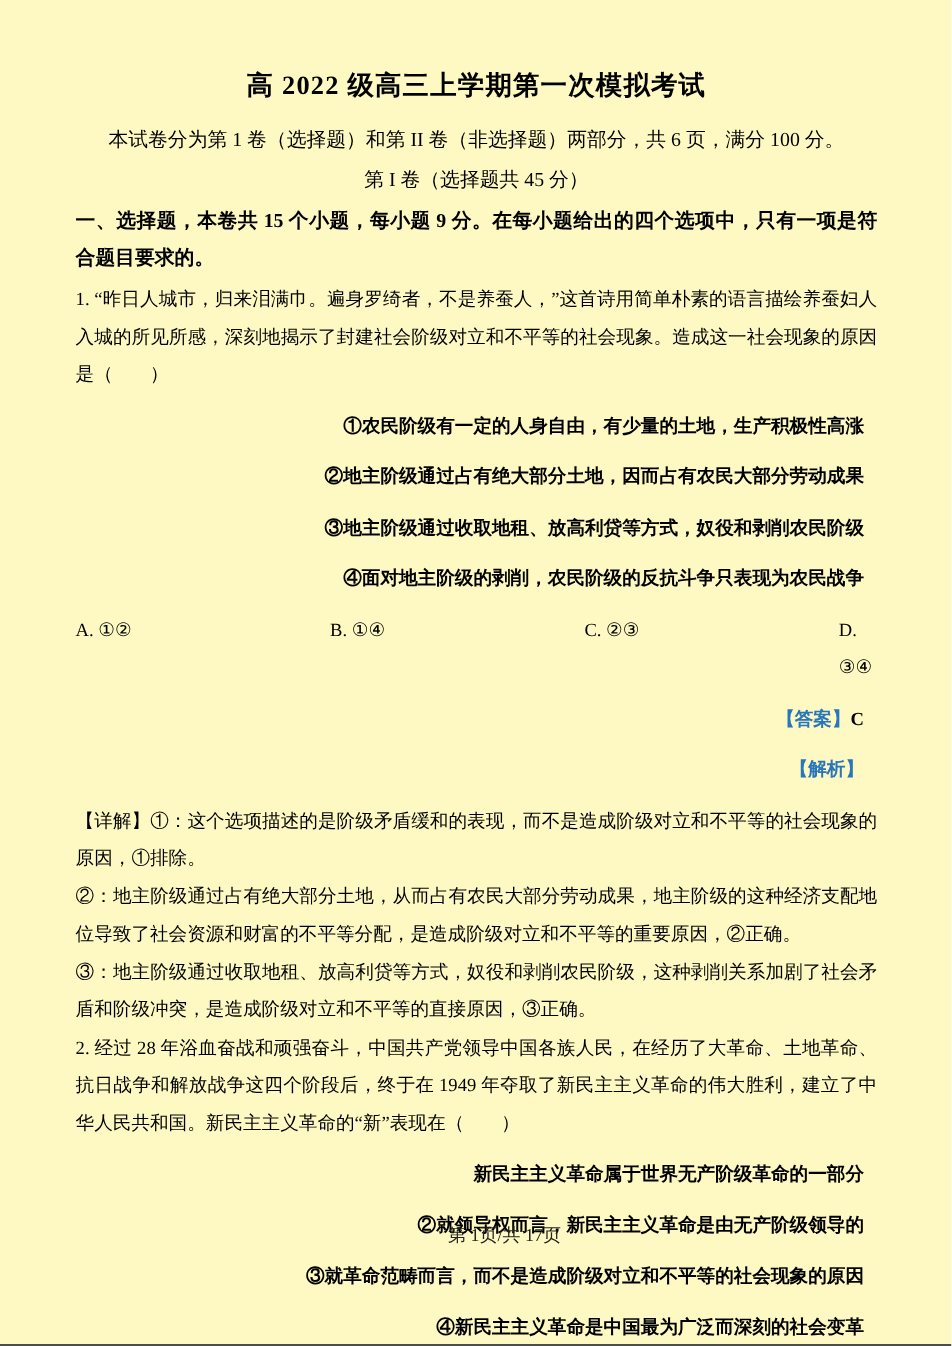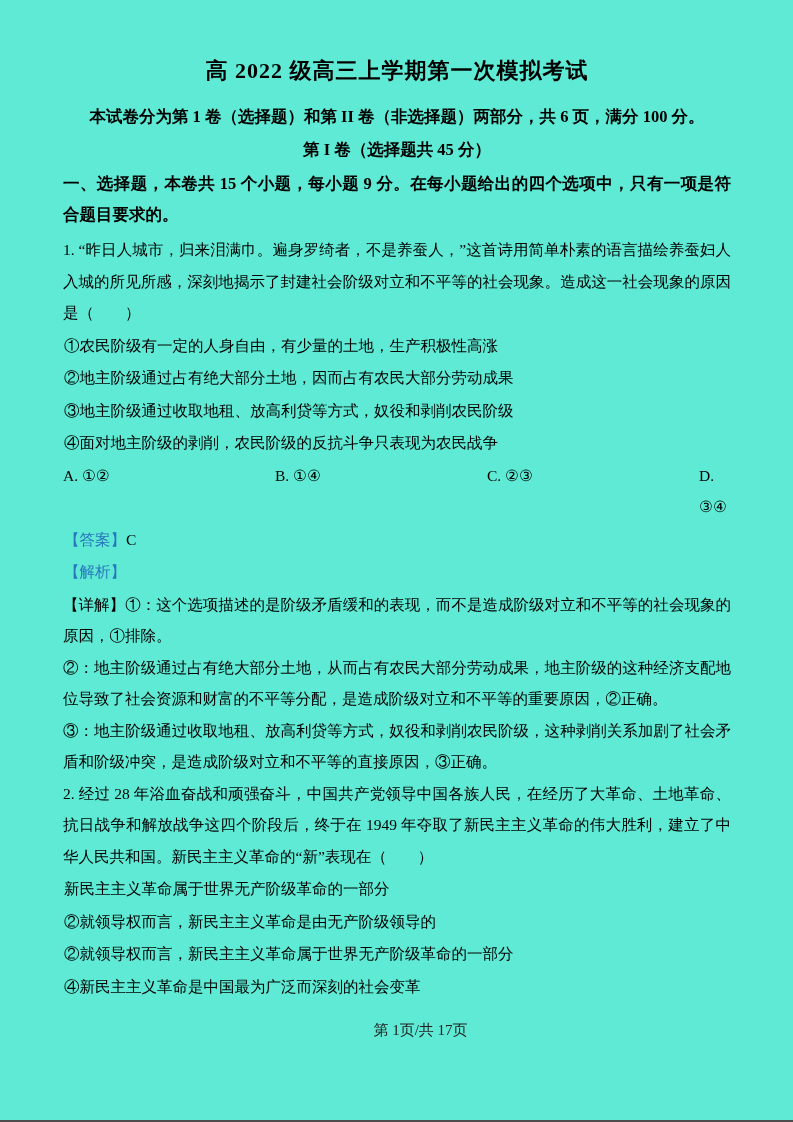--- a/index.html
+++ b/index.html
@@ -4,21 +4,21 @@
 <style>
   html, body {
     margin: 0;
     padding: 0;
     background: #ffffff;
   }
   .page {
     position: relative;
     width: 793px;
     height: 1122px;
-    background: #5eead4;
+    background: #fef9c3;
     color: #000000;
     font-family: "Liberation Serif", "DejaVu Serif", serif;
     overflow: hidden;
   }
   .content {
     position: absolute;
     left: 63px;
     right: 62px;
     top: 56px;
   }
@@ -33,21 +33,21 @@
   .subtitle {
     font-size: 22px;
     font-weight: 700;
     text-align: center;
     line-height: 30px;
     margin: 0 0 8px 0;
     letter-spacing: 1px;
   }
   .lead {
     font-size: 16.5px;
-    font-weight: 700;
+    font-weight: 400;
     text-align: center;
     line-height: 33px;
     margin: 0;
   }
   .instructions {
     font-size: 16.5px;
     font-weight: 700;
     text-align: justify;
     text-justify: inter-ideograph;
     line-height: 31px;
@@ -56,24 +56,25 @@
   .para {
     font-size: 15.5px;
     font-weight: 400;
     text-align: justify;
     text-justify: inter-ideograph;
     line-height: 31.5px;
     margin: 0;
   }
   .line {
     font-size: 15.5px;
-    font-weight: 400;
+    font-weight: 700;
     line-height: 31.5px;
-    margin: 1px;
+    margin: 11px;
     white-space: nowrap;
+    text-align: right;
   }
   .choices {
     display: flex;
     font-size: 15.5px;
     line-height: 31.5px;
     gap: 40px;
   }
   .choices .choice {
     width: 172px;
     flex: 0 0 auto;
@@ -135,20 +136,20 @@
 
     <p class="line"><span class="blue">【解析】</span></p>
 
     <p class="para">【详解】①：这个选项描述的是阶级矛盾缓和的表现，而不是造成阶级对立和不平等的社会现象的原因，①排除。</p>
     <p class="para">②：地主阶级通过占有绝大部分土地，从而占有农民大部分劳动成果，地主阶级的这种经济支配地位导致了社会资源和财富的不平等分配，是造成阶级对立和不平等的重要原因，②正确。</p>
     <p class="para">③：地主阶级通过收取地租、放高利贷等方式，奴役和剥削农民阶级，这种剥削关系加剧了社会矛盾和阶级冲突，是造成阶级对立和不平等的直接原因，③正确。</p>
 
     <p class="para">2. 经过 28 年浴血奋战和顽强奋斗，中国共产党领导中国各族人民，在经历了大革命、土地革命、抗日战争和解放战争这四个阶段后，终于在 1949 年夺取了新民主主义革命的伟大胜利，建立了中华人民共和国。新民主主义革命的“新”表现在（　　）</p>
     <p class="line">新民主主义革命属于世界无产阶级革命的一部分</p>
     <p class="line">②就领导权而言，新民主主义革命是由无产阶级领导的</p>
-    <p class="line">②就领导权而言，新民主主义革命属于世界无产阶级革命的一部分</p>
+    <p class="line">③就革命范畴而言，而不是造成阶级对立和不平等的社会现象的原因</p>
     <p class="line">④新民主主义革命是中国最为广泛而深刻的社会变革</p>
 
   </div>
 
   <div class="footer">第 1页/共 17页</div>
   <div class="bottom-edge"></div>
 </div>
 
 </body></html>

